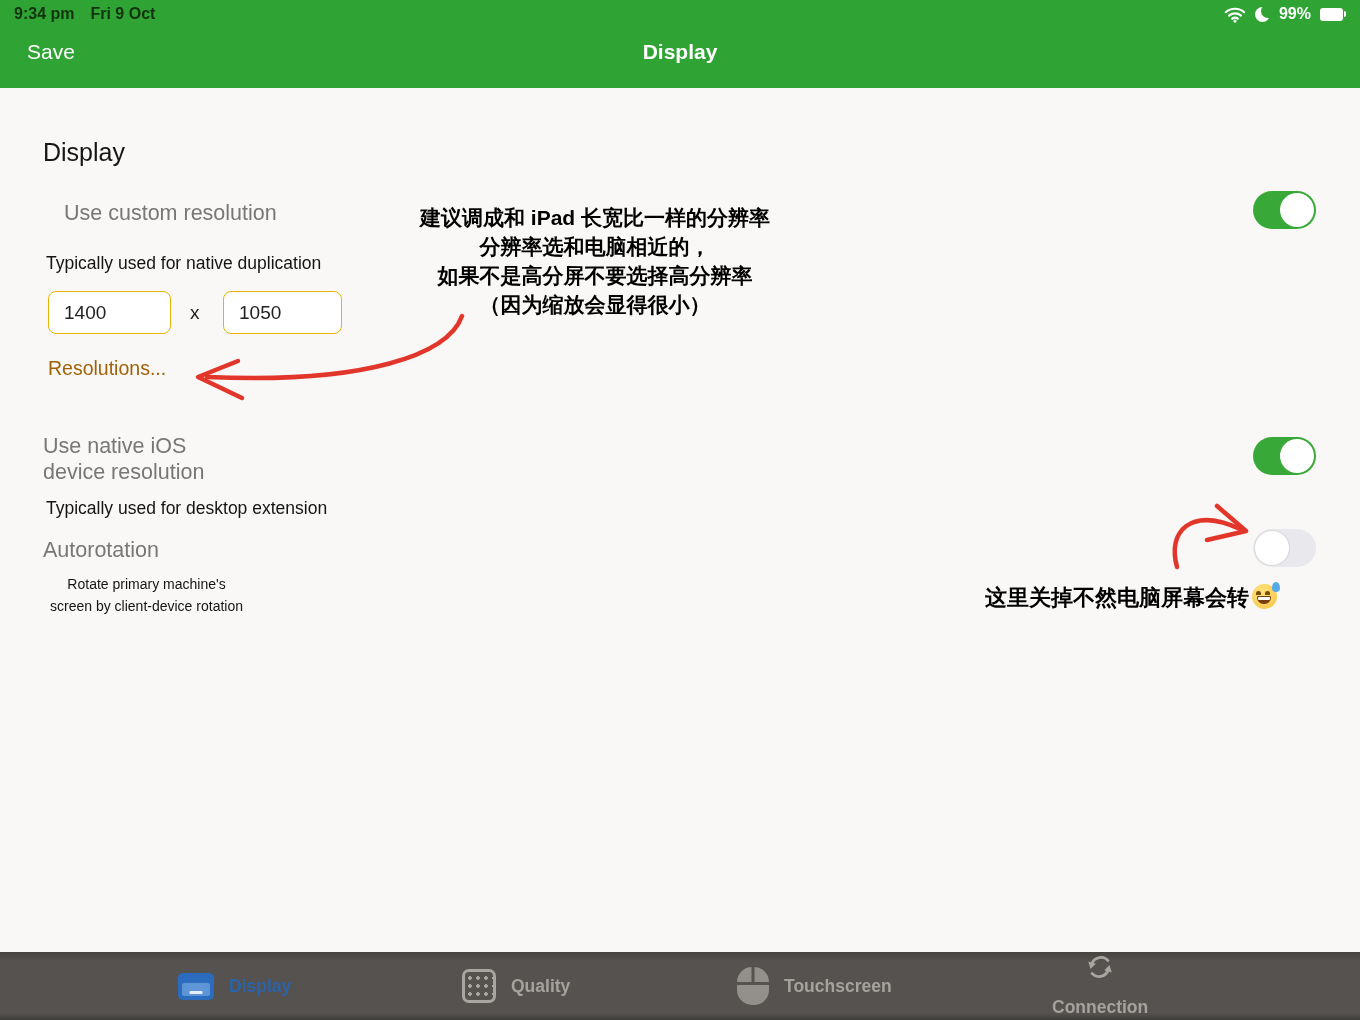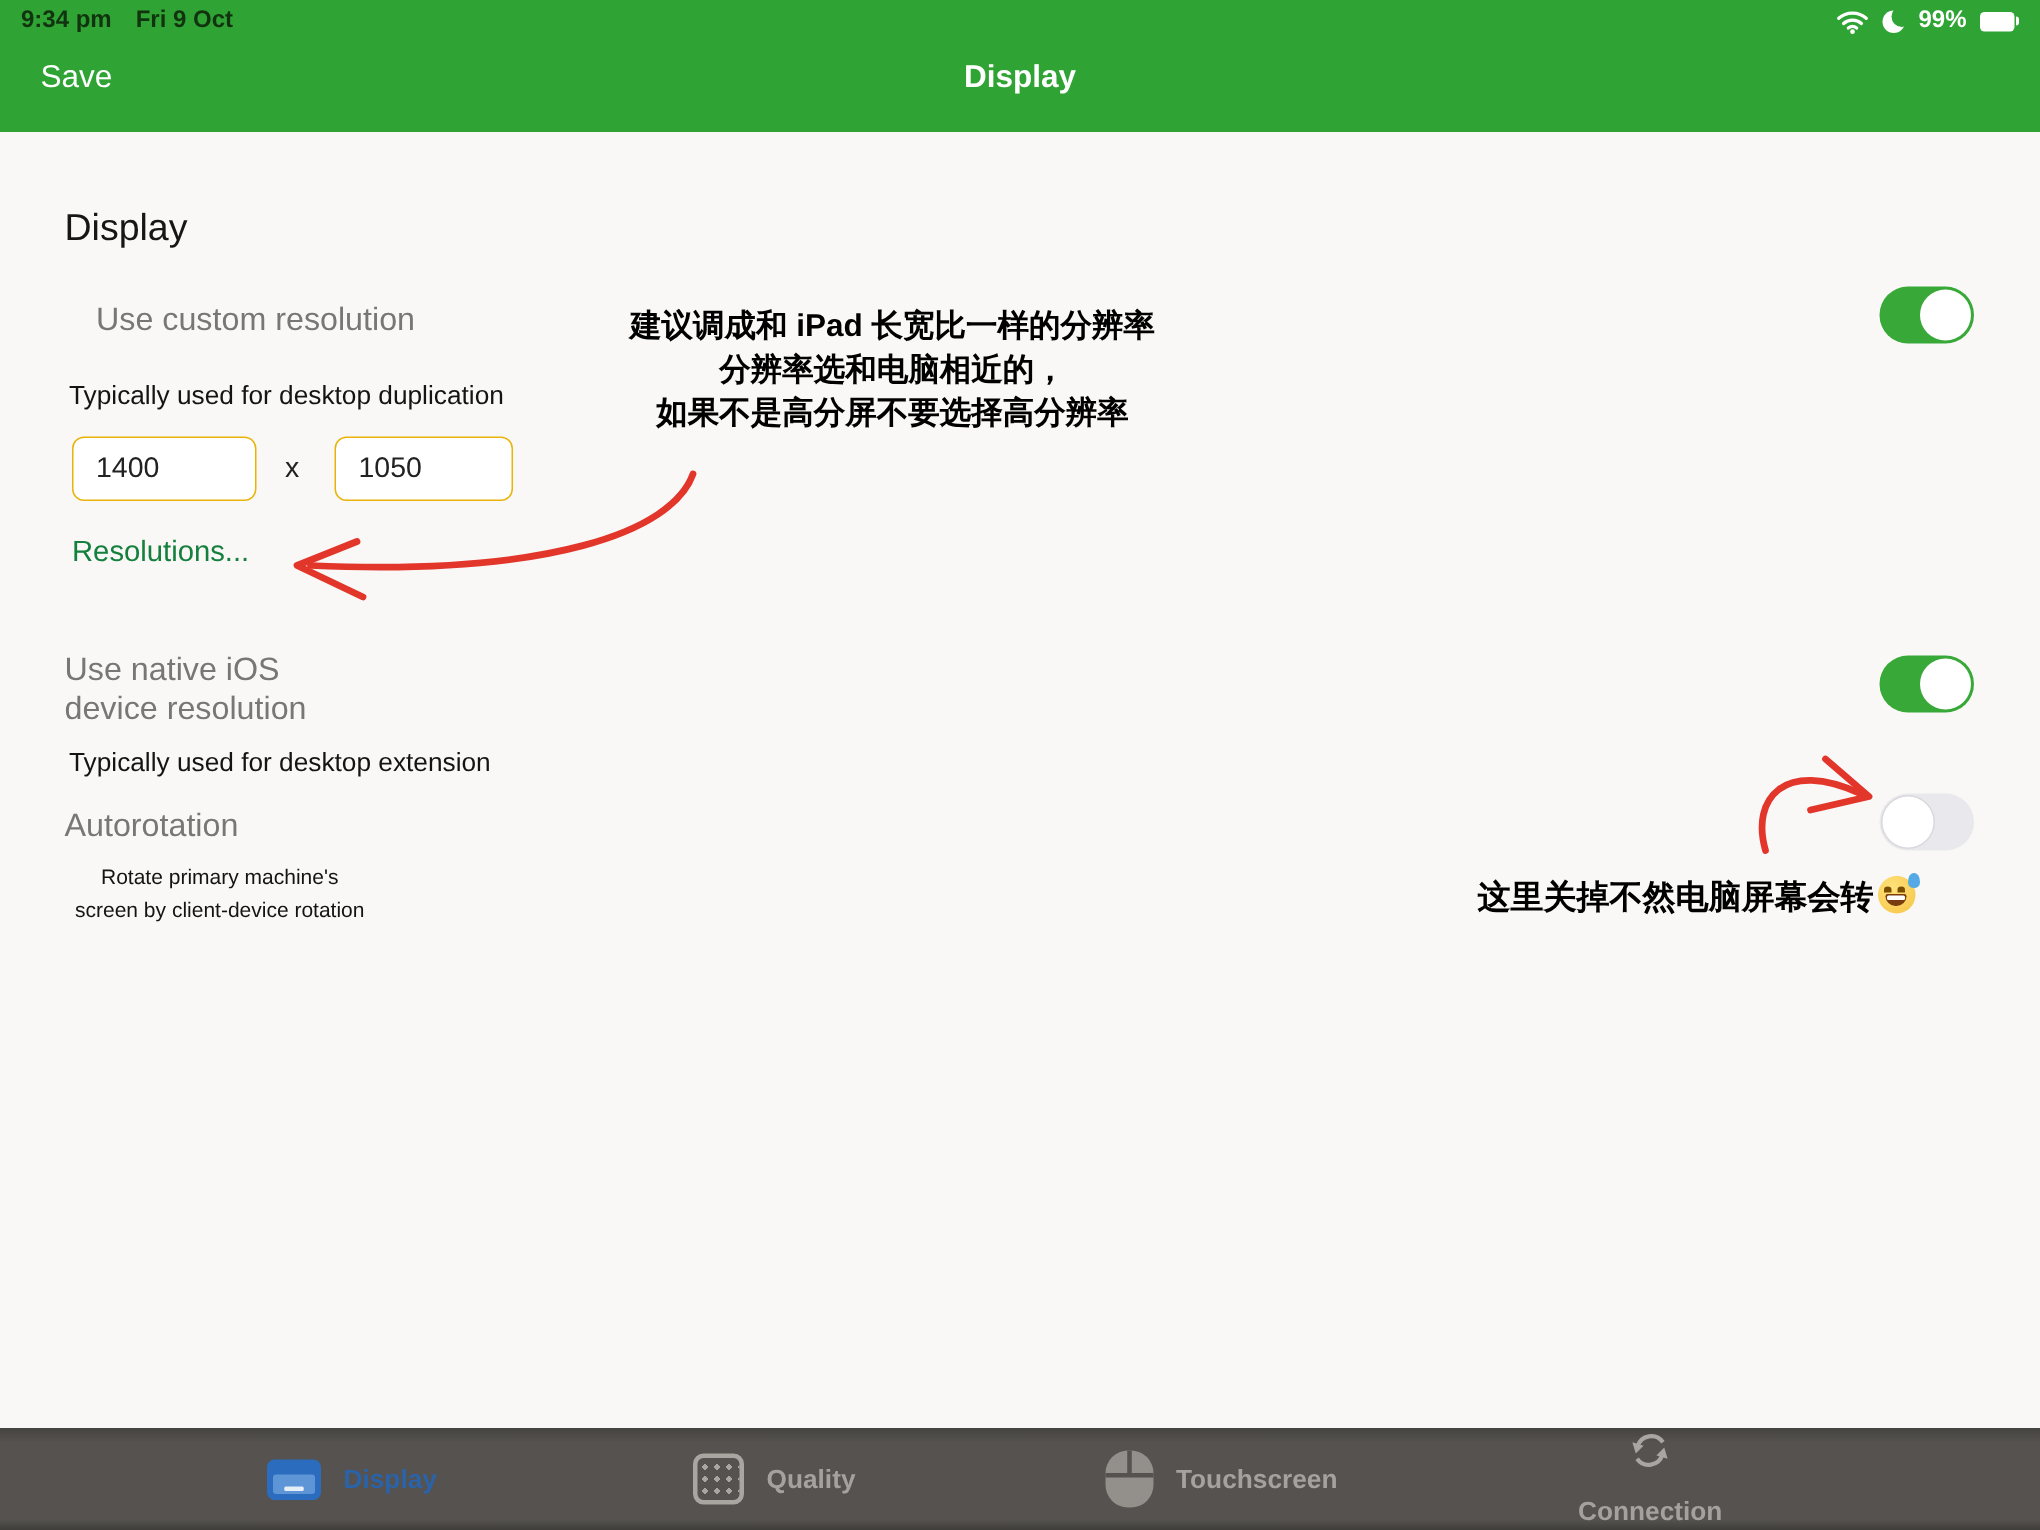--- a/index.html
+++ b/index.html
@@ -20,21 +20,21 @@
   .nav-row{position:absolute;top:26px;left:0;width:100%;height:62px;}
   .save-btn{position:absolute;left:27px;top:14px;background:none;border:none;color:#fff;font-size:21px;cursor:pointer;padding:0;}
   .nav-title{position:absolute;left:0;width:100%;top:14px;text-align:center;color:#fff;font-size:21px;font-weight:bold;}
 
   
   .h1{position:absolute;left:43px;top:138px;font-size:25px;color:#161616;}
   .lbl-gray{position:absolute;font-size:21.5px;color:#777;line-height:26px;}
   .lbl-dark{position:absolute;font-size:17.5px;color:#141414;font-weight:500;line-height:22px;}
   .res-input{position:absolute;top:291px;height:43px;background:#fff;border:1px solid #eab308;border-radius:8px;font-size:19px;color:#222;padding:0 0 0 15px;outline:none;}
   .x-sep{position:absolute;left:190px;top:302px;font-size:19px;color:#222;}
-  .link{position:absolute;left:48px;top:357px;font-size:19.5px;color:#15803d;font-weight:500;cursor:pointer;}
+  .link{position:absolute;left:48px;top:357px;font-size:19.5px;color:#a16207;font-weight:500;cursor:pointer;}
   .annot{position:absolute;color:#000;font-weight:600;text-align:center;}
   .annot-1{left:375px;top:203px;width:440px;font-size:21px;line-height:29px;}
   .annot-2{left:985px;top:583px;width:360px;font-size:22px;text-align:left;white-space:nowrap;}
 
   
   .toggle{position:absolute;left:1253px;width:63px;height:38px;border-radius:19px;cursor:pointer;}
   .toggle .knob{position:absolute;top:2px;width:34px;height:34px;border-radius:50%;background:#fff;}
   .toggle.on{background:#38a938;}
   .toggle.on .knob{right:2px;}
   .toggle.off{background:#e9e8ec;}
@@ -102,31 +102,32 @@
       <div class="nav-title">Display</div>
     </div>
   </div>
 
   <div class="h1">Display</div>
 
   <div class="lbl-gray" style="left:43px;top:200px;margin-left:21px;">Use custom resolution</div>
   <div class="toggle on" style="top:191px;">
       <span class="knob"></span>
     </div>
-  <div class="lbl-dark" style="left:46px;top:252px;">Typically used for desktop duplication</div>
+  <div class="lbl-dark" style="left:46px;top:252px;">Typically used for native duplication</div>
 
   <input class="res-input" style="left: 48px; width: 123px;" value="1400">
   <span class="x-sep">x</span>
   <input class="res-input" style="left: 223px; width: 119px;" value="1050">
   <div class="link">Resolutions...</div>
 
   <div class="annot annot-1">
     <div>建议调成和 iPad 长宽比一样的分辨率</div>
     <div>分辨率选和电脑相近的，</div>
     <div>如果不是高分屏不要选择高分辨率</div>
+    <div>（因为缩放会显得很小）</div>
   </div>
 
   <div class="lbl-gray" style="left:43px;top:433px;">
     <div>Use native iOS</div>
     <div>device resolution</div>
   </div>
   <div class="toggle on" style="top:437px;">
       <span class="knob"></span>
     </div>
   <div class="lbl-dark" style="left:46px;top:497px;">Typically used for desktop extension</div>

